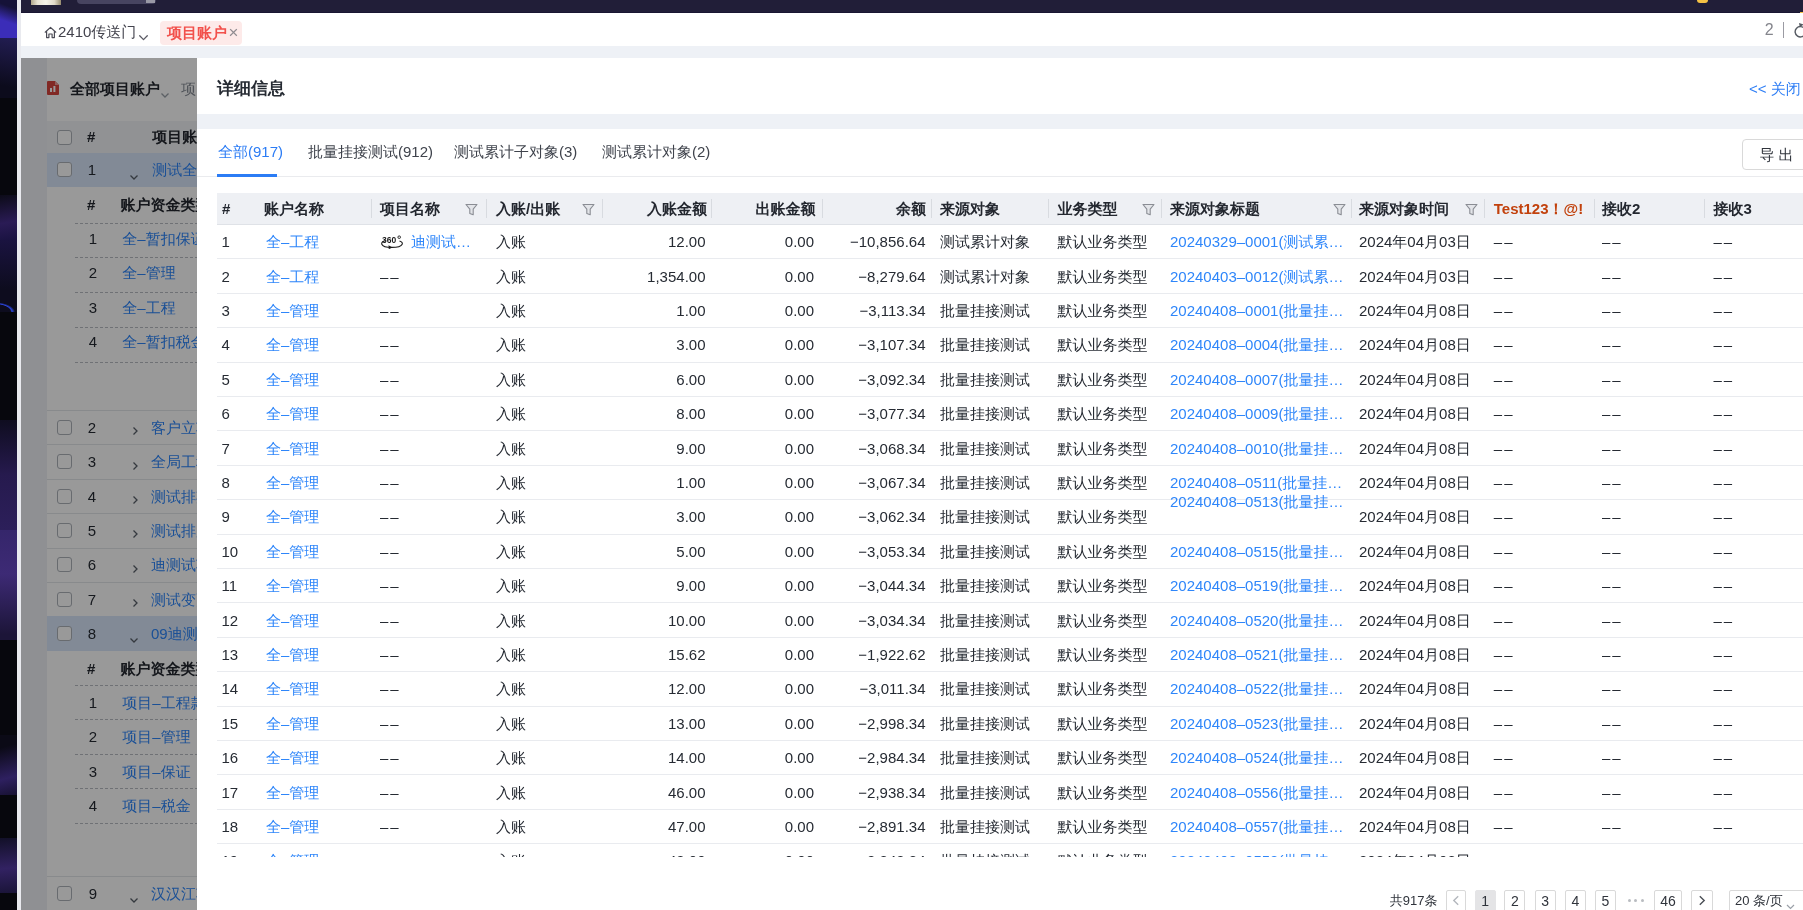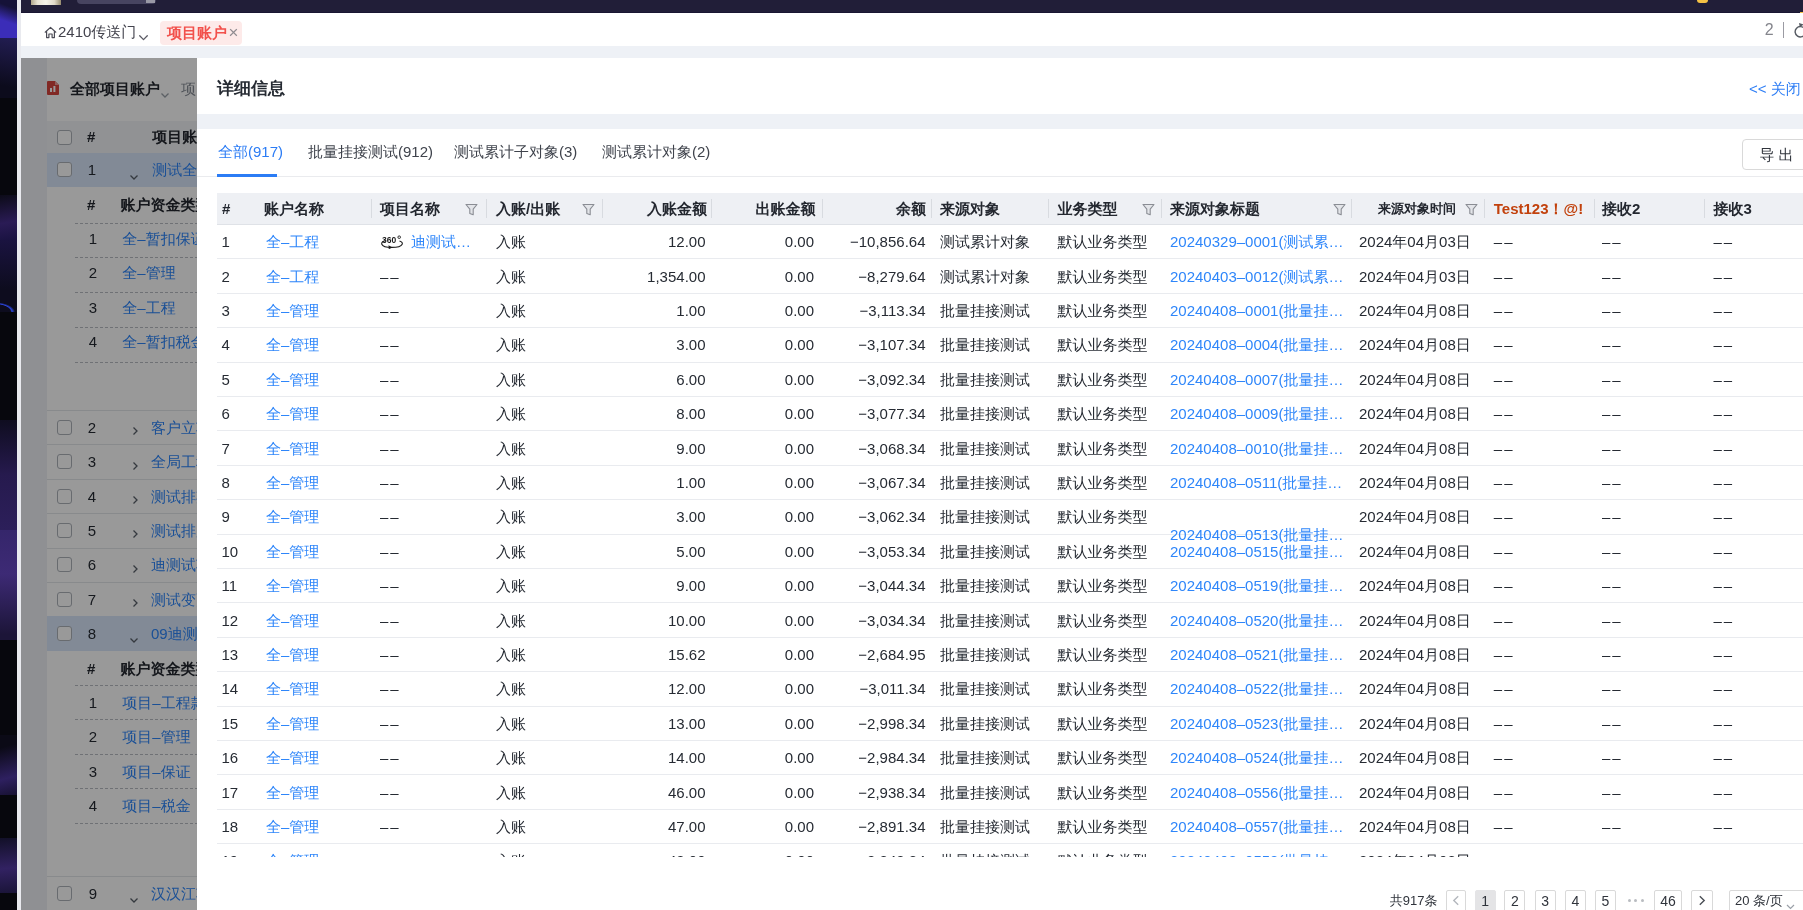--- a/index.html
+++ b/index.html
@@ -198,21 +198,21 @@
 <div class="a t" style="right:877px;top:197.0px;height:23px;font-size:15px;color:#23272f;font-weight:700;line-height:23px;text-align:right;">余额</div>
 <div class="a t" style="left:940px;top:197.0px;height:23px;font-size:15px;color:#23272f;font-weight:700;line-height:23px;">来源对象</div>
 <div class="a t" style="left:1057.6px;top:197.0px;height:23px;font-size:15px;color:#23272f;font-weight:700;line-height:23px;">业务类型</div>
 <div class="a" style="left:1141.6px;top:201.5px;width:13px;height:13px;"><svg width="13" height="13" viewBox="0 0 13 13">
         <path d="M1 1.5 H12 L8.2 6.2 V11.8 L4.8 10.4 V6.2 Z" fill="#e3e5e9" stroke="#8a8d94" stroke-width="1.1" stroke-linejoin="round"></path>
       </svg></div>
 <div class="a t" style="left:1170px;top:197.0px;height:23px;font-size:15px;color:#23272f;font-weight:700;line-height:23px;">来源对象标题</div>
 <div class="a" style="left:1333px;top:201.5px;width:13px;height:13px;"><svg width="13" height="13" viewBox="0 0 13 13">
         <path d="M1 1.5 H12 L8.2 6.2 V11.8 L4.8 10.4 V6.2 Z" fill="#e3e5e9" stroke="#8a8d94" stroke-width="1.1" stroke-linejoin="round"></path>
       </svg></div>
-<div class="a t" style="left:1359px;top:197.0px;height:23px;font-size:13px;color:#23272f;font-weight:700;line-height:23px;margin-left:19px;">来源对象时间</div>
+<div class="a t" style="left:1359px;top:197.0px;height:23px;font-size:15px;color:#23272f;font-weight:700;line-height:23px;">来源对象时间</div>
 <div class="a" style="left:1464.7px;top:201.5px;width:13px;height:13px;"><svg width="13" height="13" viewBox="0 0 13 13">
         <path d="M1 1.5 H12 L8.2 6.2 V11.8 L4.8 10.4 V6.2 Z" fill="#e3e5e9" stroke="#8a8d94" stroke-width="1.1" stroke-linejoin="round"></path>
       </svg></div>
 <div class="a t" style="left:1493.8px;top:197.0px;height:23px;font-size:15px;color:#c2410c;font-weight:700;line-height:23px;">Test123！@!</div>
 <div class="a t" style="left:1602px;top:197.0px;height:23px;font-size:15px;color:#23272f;font-weight:700;line-height:23px;">接收2</div>
 <div class="a t" style="left:1713.5px;top:197.0px;height:23px;font-size:15px;color:#23272f;font-weight:700;line-height:23px;">接收3</div>
 <div class="a" style="left:197px;top:224.6px;width:1606px;height:632px;overflow:hidden;">
 <div class="a" style="left:20px;top:33.9px;width:1586px;height:1px;background:#e9ebef;"></div>
 <div class="a t" style="left:24.5px;top:5.7px;height:23px;font-size:15px;color:#262b33;font-weight:400;line-height:23px;">1</div>
 <div class="a t" style="left:69px;top:5.7px;height:23px;font-size:15px;color:#2e86fa;font-weight:400;line-height:23px;">全–工程</div>
@@ -342,21 +342,21 @@
 <div class="a" style="left:20px;top:309.09999999999997px;width:1586px;height:1px;background:#e9ebef;"></div>
 <div class="a t" style="left:24.5px;top:280.9px;height:23px;font-size:15px;color:#262b33;font-weight:400;line-height:23px;">9</div>
 <div class="a t" style="left:69px;top:280.9px;height:23px;font-size:15px;color:#2e86fa;font-weight:400;line-height:23px;">全–管理</div>
 <div class="a t" style="left:183px;top:280.9px;height:23px;font-size:15px;color:#262b33;font-weight:400;line-height:23px;"><span style="letter-spacing:2px">––</span></div>
 <div class="a t" style="left:299px;top:280.9px;height:23px;font-size:15px;color:#262b33;font-weight:400;line-height:23px;">入账</div>
 <div class="a t" style="right:1097.5px;top:280.9px;height:23px;font-size:15px;color:#262b33;font-weight:400;line-height:23px;text-align:right;">3.00</div>
 <div class="a t" style="right:989px;top:280.9px;height:23px;font-size:15px;color:#262b33;font-weight:400;line-height:23px;text-align:right;">0.00</div>
 <div class="a t" style="right:877.5px;top:280.9px;height:23px;font-size:15px;color:#262b33;font-weight:400;line-height:23px;text-align:right;">−3,062.34</div>
 <div class="a t" style="left:743px;top:280.9px;height:23px;font-size:15px;color:#262b33;font-weight:400;line-height:23px;">批量挂接测试</div>
 <div class="a t" style="left:860.6px;top:280.9px;height:23px;font-size:15px;color:#262b33;font-weight:400;line-height:23px;">默认业务类型</div>
-<div class="a t" style="left:973px;top:298px;height:23px;font-size:15px;color:#2e86fa;font-weight:400;line-height:23px;">20240408–0513(批量挂…</div>
+<div class="a t" style="left:973px;top:265px;height:23px;font-size:15px;color:#2e86fa;font-weight:400;line-height:23px;">20240408–0513(批量挂…</div>
 <div class="a t" style="left:1162px;top:280.9px;height:23px;font-size:15px;color:#262b33;font-weight:400;line-height:23px;">2024年04月08日</div>
 <div class="a t" style="left:1296.8px;top:280.9px;height:23px;font-size:15px;color:#262b33;font-weight:400;line-height:23px;"><span style="letter-spacing:2px">––</span></div>
 <div class="a t" style="left:1405px;top:280.9px;height:23px;font-size:15px;color:#262b33;font-weight:400;line-height:23px;"><span style="letter-spacing:2px">––</span></div>
 <div class="a t" style="left:1516.5px;top:280.9px;height:23px;font-size:15px;color:#262b33;font-weight:400;line-height:23px;"><span style="letter-spacing:2px">––</span></div>
 <div class="a" style="left:20px;top:343.49999999999994px;width:1586px;height:1px;background:#e9ebef;"></div>
 <div class="a t" style="left:24.5px;top:315.3px;height:23px;font-size:15px;color:#262b33;font-weight:400;line-height:23px;">10</div>
 <div class="a t" style="left:69px;top:315.3px;height:23px;font-size:15px;color:#2e86fa;font-weight:400;line-height:23px;">全–管理</div>
 <div class="a t" style="left:183px;top:315.3px;height:23px;font-size:15px;color:#262b33;font-weight:400;line-height:23px;"><span style="letter-spacing:2px">––</span></div>
 <div class="a t" style="left:299px;top:315.3px;height:23px;font-size:15px;color:#262b33;font-weight:400;line-height:23px;">入账</div>
 <div class="a t" style="right:1097.5px;top:315.3px;height:23px;font-size:15px;color:#262b33;font-weight:400;line-height:23px;text-align:right;">5.00</div>
@@ -399,21 +399,21 @@
 <div class="a t" style="left:1296.8px;top:384.1px;height:23px;font-size:15px;color:#262b33;font-weight:400;line-height:23px;"><span style="letter-spacing:2px">––</span></div>
 <div class="a t" style="left:1405px;top:384.1px;height:23px;font-size:15px;color:#262b33;font-weight:400;line-height:23px;"><span style="letter-spacing:2px">––</span></div>
 <div class="a t" style="left:1516.5px;top:384.1px;height:23px;font-size:15px;color:#262b33;font-weight:400;line-height:23px;"><span style="letter-spacing:2px">––</span></div>
 <div class="a" style="left:20px;top:446.69999999999993px;width:1586px;height:1px;background:#e9ebef;"></div>
 <div class="a t" style="left:24.5px;top:418.5px;height:23px;font-size:15px;color:#262b33;font-weight:400;line-height:23px;">13</div>
 <div class="a t" style="left:69px;top:418.5px;height:23px;font-size:15px;color:#2e86fa;font-weight:400;line-height:23px;">全–管理</div>
 <div class="a t" style="left:183px;top:418.5px;height:23px;font-size:15px;color:#262b33;font-weight:400;line-height:23px;"><span style="letter-spacing:2px">––</span></div>
 <div class="a t" style="left:299px;top:418.5px;height:23px;font-size:15px;color:#262b33;font-weight:400;line-height:23px;">入账</div>
 <div class="a t" style="right:1097.5px;top:418.5px;height:23px;font-size:15px;color:#262b33;font-weight:400;line-height:23px;text-align:right;">15.62</div>
 <div class="a t" style="right:989px;top:418.5px;height:23px;font-size:15px;color:#262b33;font-weight:400;line-height:23px;text-align:right;">0.00</div>
-<div class="a t" style="right:877.5px;top:418.5px;height:23px;font-size:15px;color:#262b33;font-weight:400;line-height:23px;text-align:right;">−2,684.95</div>
+<div class="a t" style="right:877.5px;top:418.5px;height:23px;font-size:15px;color:#262b33;font-weight:400;line-height:23px;text-align:right;">−1,922.62</div>
 <div class="a t" style="left:743px;top:418.5px;height:23px;font-size:15px;color:#262b33;font-weight:400;line-height:23px;">批量挂接测试</div>
 <div class="a t" style="left:860.6px;top:418.5px;height:23px;font-size:15px;color:#262b33;font-weight:400;line-height:23px;">默认业务类型</div>
 <div class="a t" style="left:973px;top:418.5px;height:23px;font-size:15px;color:#2e86fa;font-weight:400;line-height:23px;">20240408–0521(批量挂…</div>
 <div class="a t" style="left:1162px;top:418.5px;height:23px;font-size:15px;color:#262b33;font-weight:400;line-height:23px;">2024年04月08日</div>
 <div class="a t" style="left:1296.8px;top:418.5px;height:23px;font-size:15px;color:#262b33;font-weight:400;line-height:23px;"><span style="letter-spacing:2px">––</span></div>
 <div class="a t" style="left:1405px;top:418.5px;height:23px;font-size:15px;color:#262b33;font-weight:400;line-height:23px;"><span style="letter-spacing:2px">––</span></div>
 <div class="a t" style="left:1516.5px;top:418.5px;height:23px;font-size:15px;color:#262b33;font-weight:400;line-height:23px;"><span style="letter-spacing:2px">––</span></div>
 <div class="a" style="left:20px;top:481.09999999999997px;width:1586px;height:1px;background:#e9ebef;"></div>
 <div class="a t" style="left:24.5px;top:452.9px;height:23px;font-size:15px;color:#262b33;font-weight:400;line-height:23px;">14</div>
 <div class="a t" style="left:69px;top:452.9px;height:23px;font-size:15px;color:#2e86fa;font-weight:400;line-height:23px;">全–管理</div>

